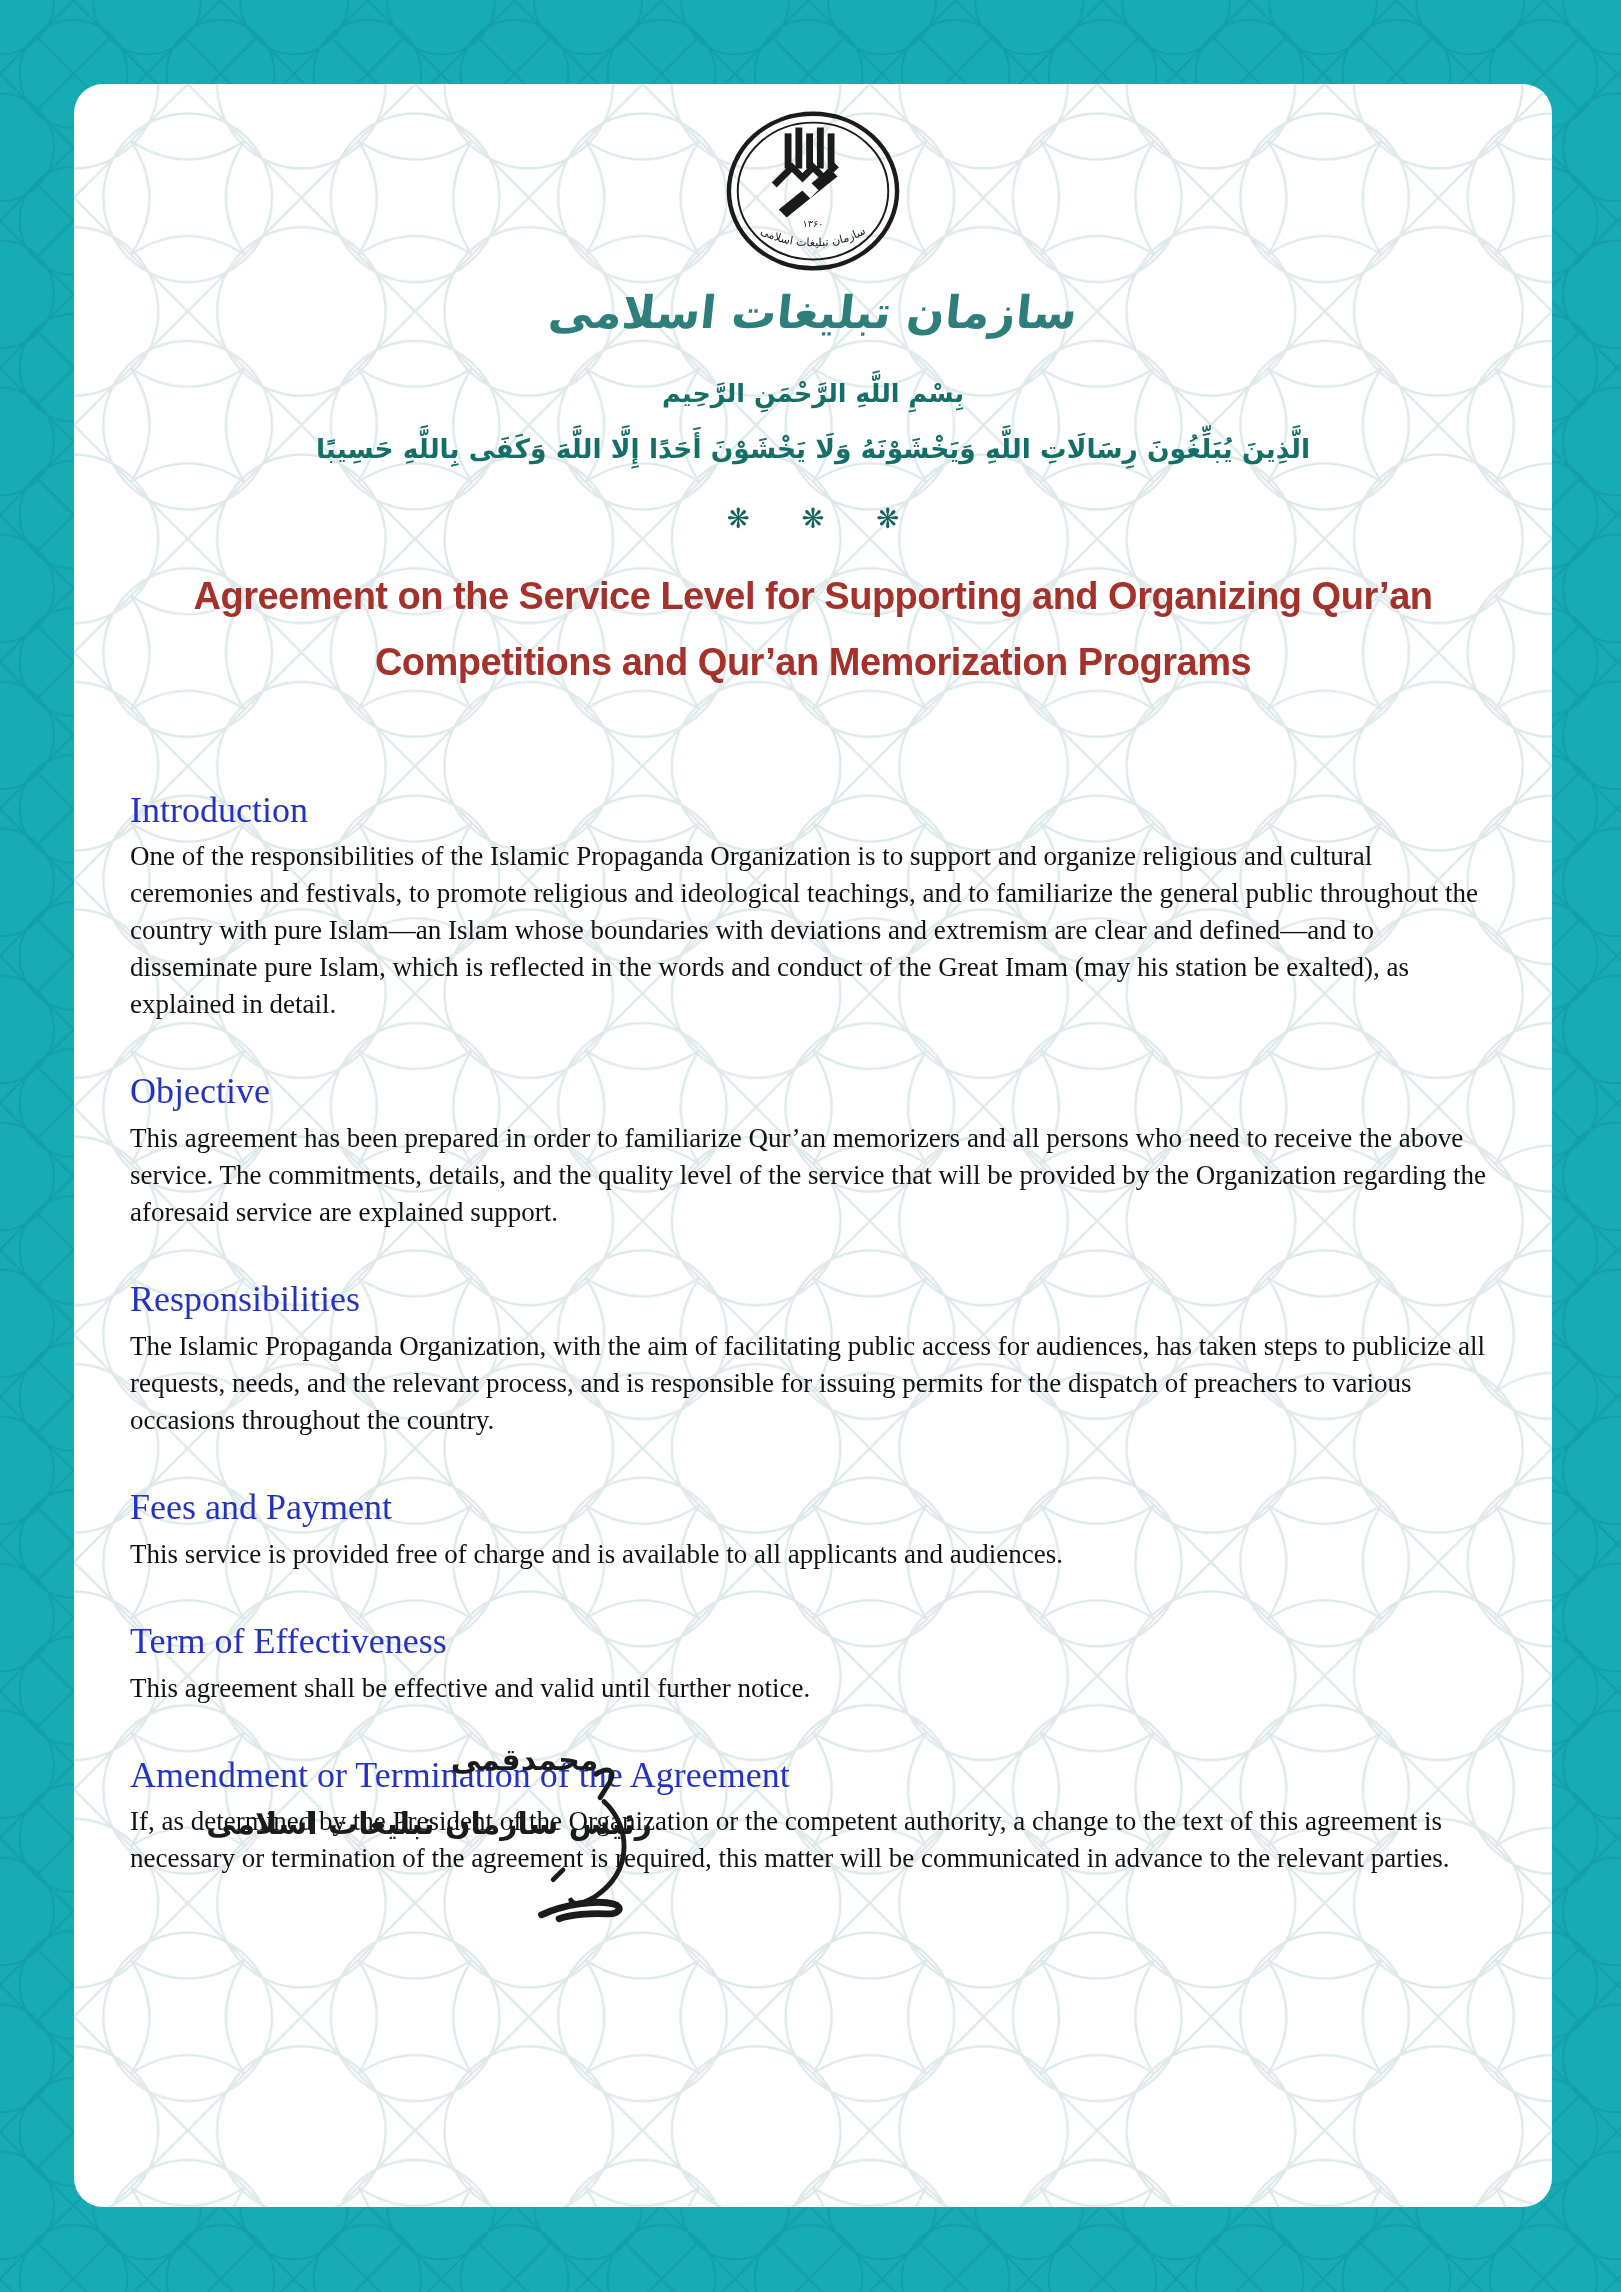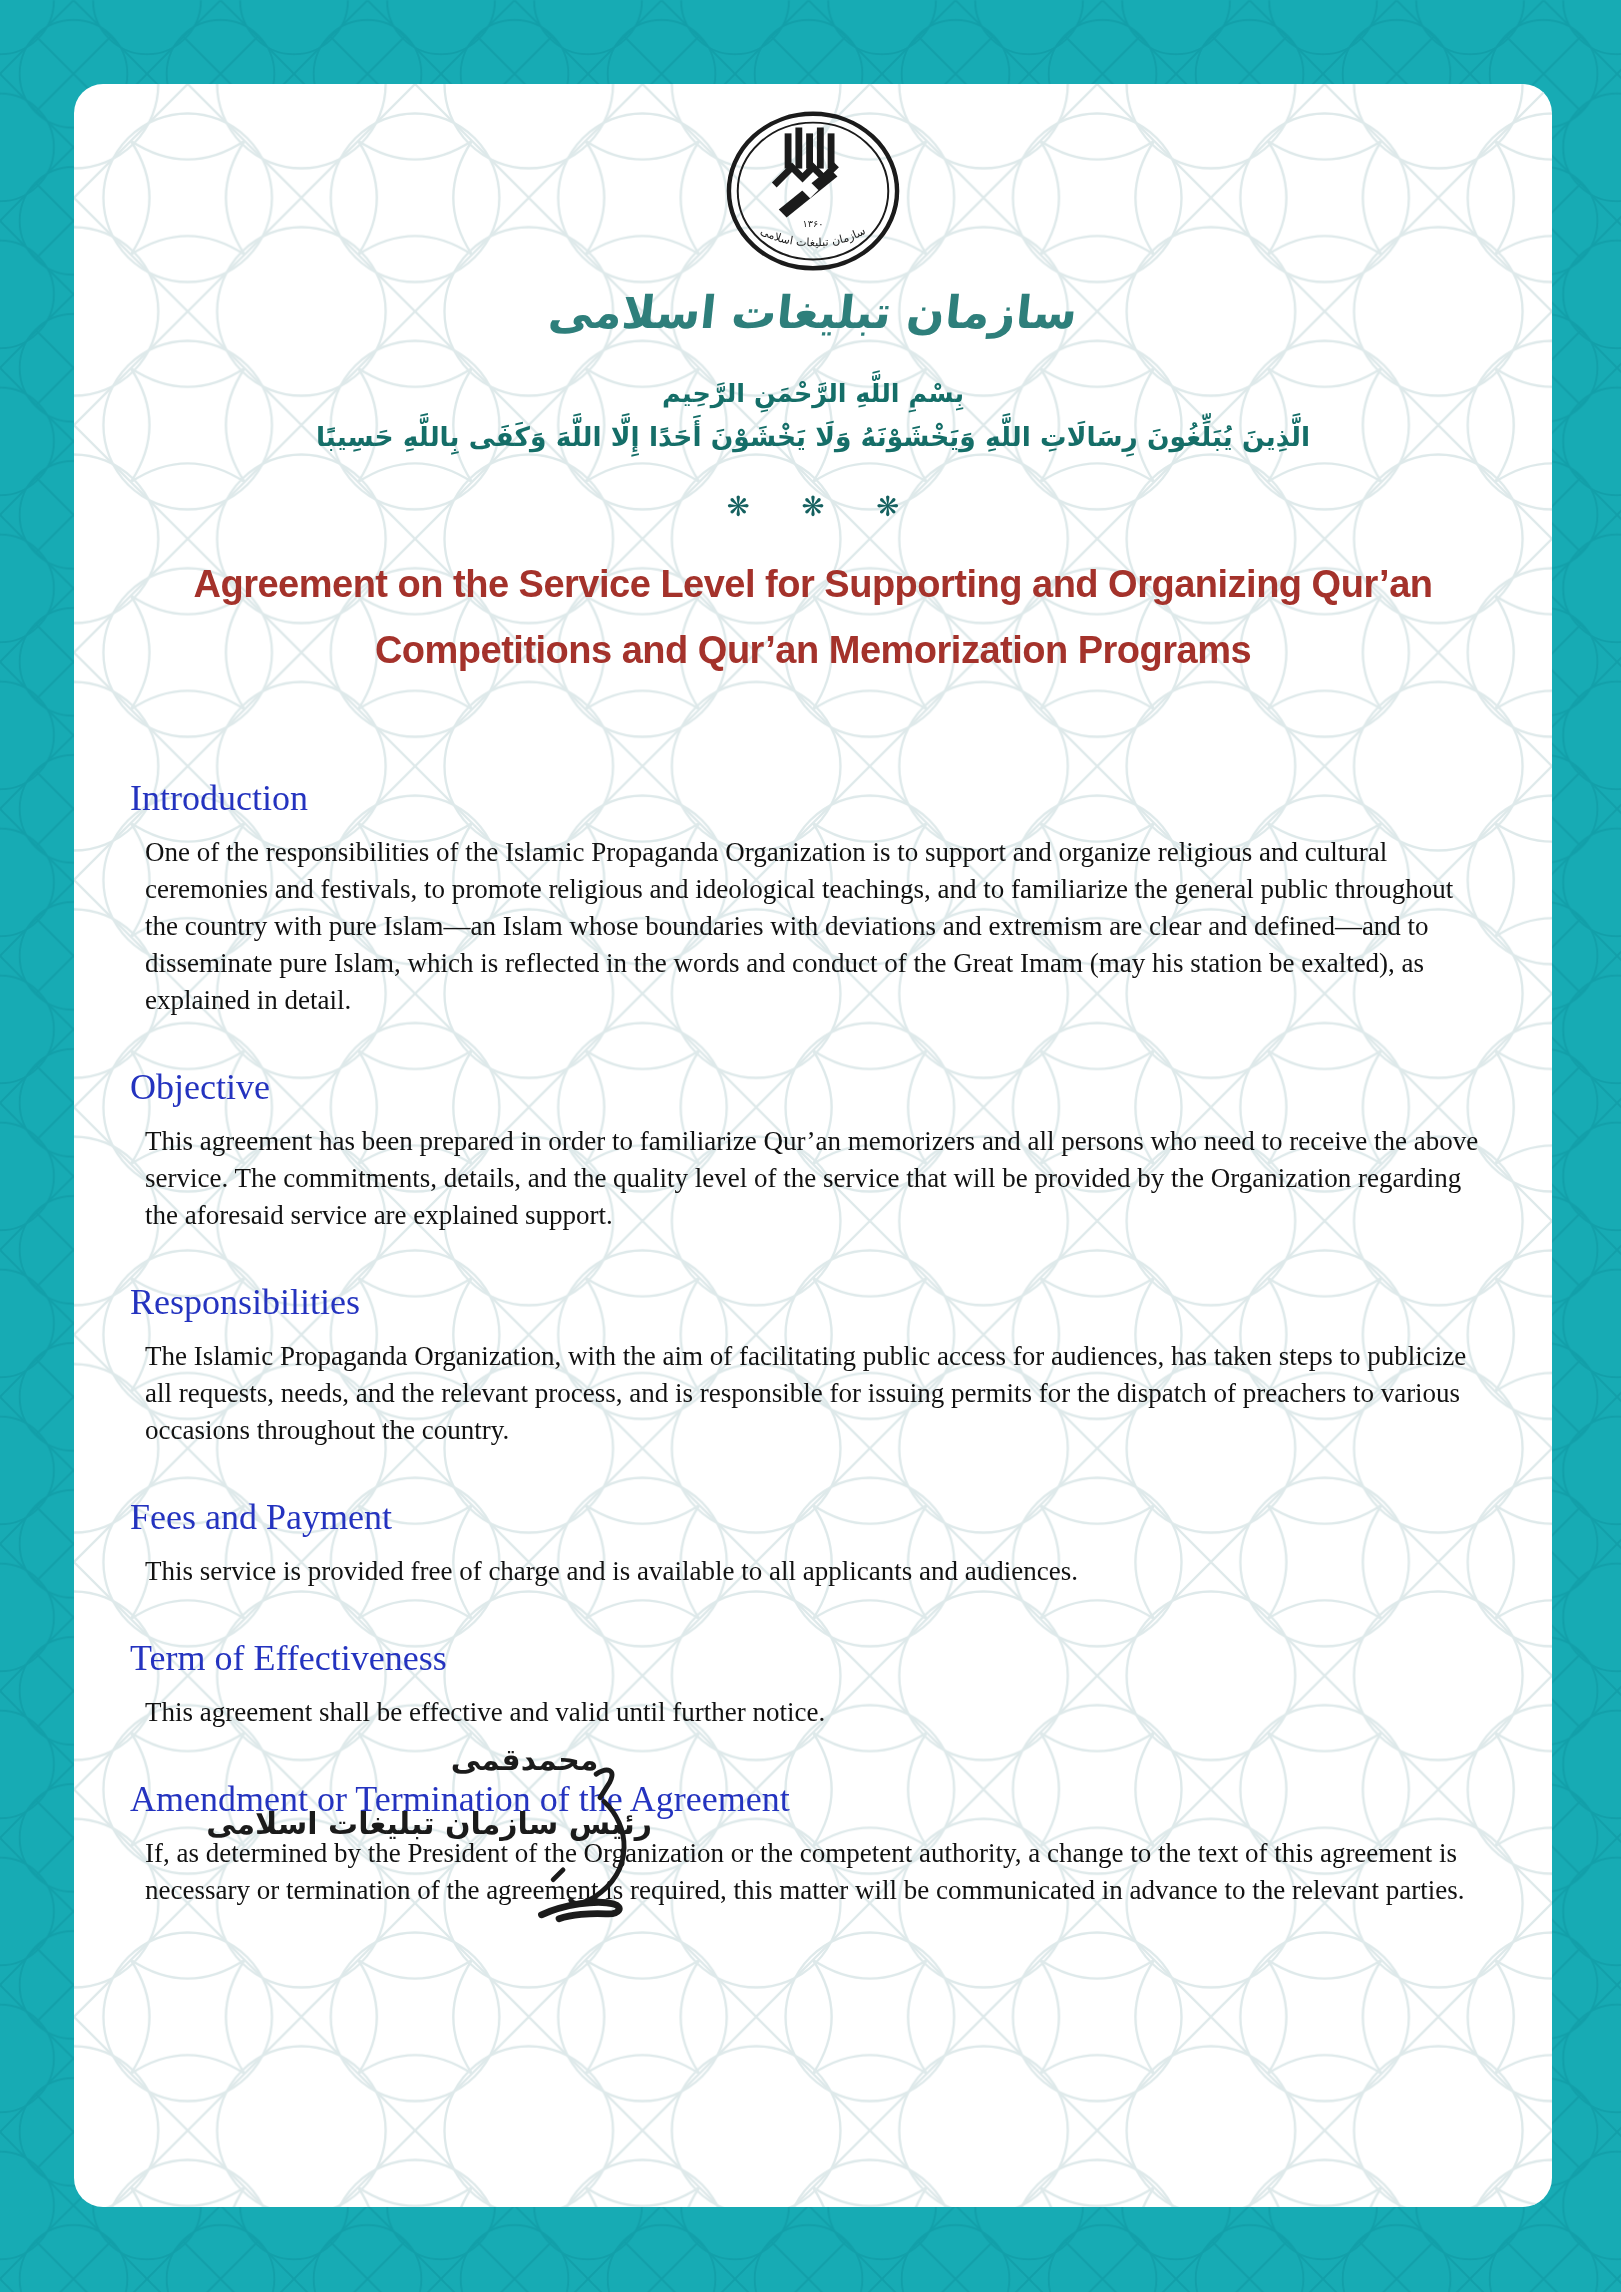--- a/index.html
+++ b/index.html
@@ -29,21 +29,21 @@
     font-size:45px; font-weight:bold; color:#2E7F7B;
     transform:skewX(-6deg); direction:rtl;
   }
 
   .bismillah {
     text-align:center; margin-top:39px; direction:rtl;
     font-family:"DejaVu Sans", sans-serif;
     font-size:25.5px; font-weight:bold; color:#156E68;
   }
   .verse {
-    text-align:center; margin-top:13px; direction:rtl;
+    text-align:center; margin-top:25px; direction:rtl;
     font-family:"DejaVu Sans", sans-serif;
     font-size:26.5px; font-weight:bold; color:#156E68;
   }
   .ornaments {
     text-align:center; margin-top:39px;
     font-family:"DejaVu Sans", sans-serif;
     font-size:27.4px; color:#14605F; letter-spacing:21.6px;
     text-indent:21.6px;
   }
 
@@ -56,21 +56,21 @@
 
   .content { margin:94px 53px 0 56px; }
   .section { margin-top:47px; }
   .section:first-child { margin-top:0; }
   .section h2 {
     margin:0 0 7.8px 0; font-weight:normal;
     font-family:"Liberation Serif", serif;
     font-size:36px; color:#2433BF;
   }
   .section p {
-    margin:15px; font-size:27px; line-height:37px; color:#121212;
+    margin:0; font-size:27px; line-height:37px; color:#121212;
     text-align:left;
   }
 
   .signature {
     position:absolute; left:323px; top:1658px; width:255px;
     text-align:center; z-index:1;
   }
   .signature .sig-name {
     font-family:"DejaVu Sans", sans-serif;
     font-size:30px; font-weight:bold; color:#1B1B1B; direction:rtl;

